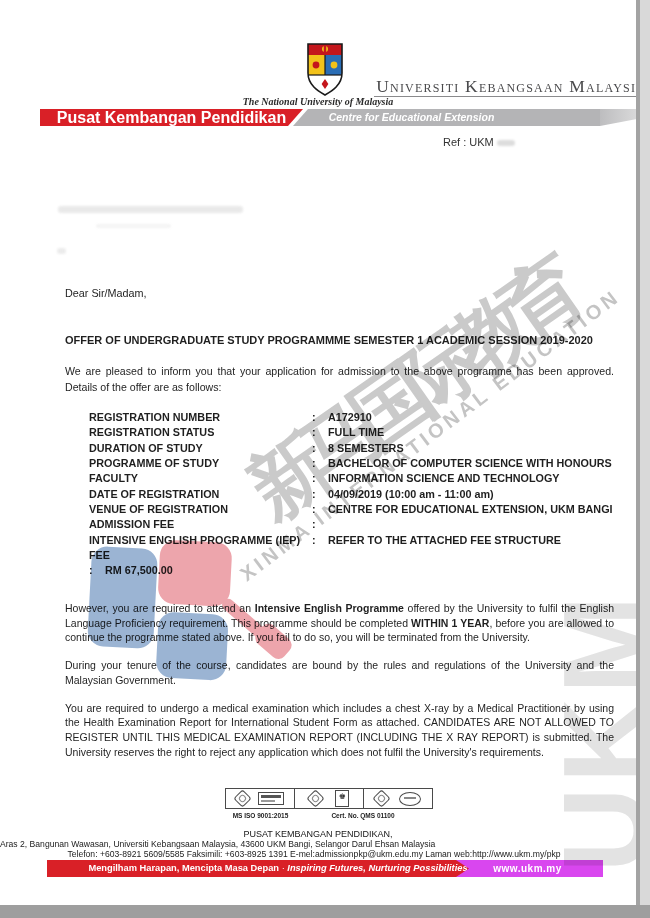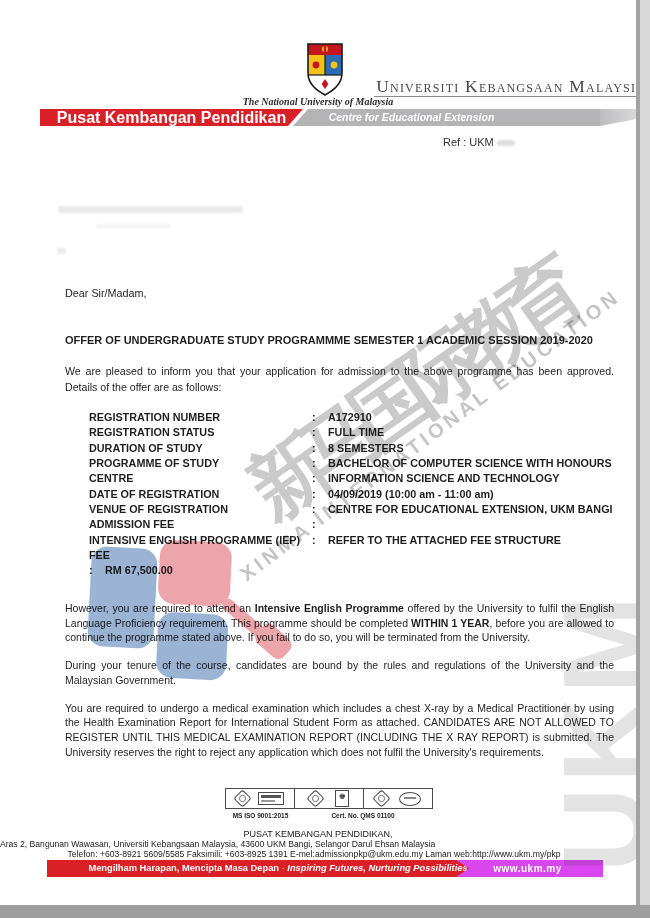--- a/index.html
+++ b/index.html
@@ -181,21 +181,21 @@
       <span class="dv">8 SEMESTERS</span>
     </div>
 
     <div class="drow">
       <span class="dl">PROGRAMME OF STUDY</span>
       <span class="dc">:</span>
       <span class="dv">BACHELOR OF COMPUTER SCIENCE WITH HONOURS</span>
     </div>
 
     <div class="drow">
-      <span class="dl">CENTRE</span>
+      <span class="dl">FACULTY</span>
       <span class="dc">:</span>
       <span class="dv">INFORMATION SCIENCE AND TECHNOLOGY</span>
     </div>
 
     <div class="drow">
       <span class="dl">DATE OF REGISTRATION</span>
       <span class="dc">:</span>
       <span class="dv">04/09/2019 (10:00 am - 11:00 am)</span>
     </div>
 

